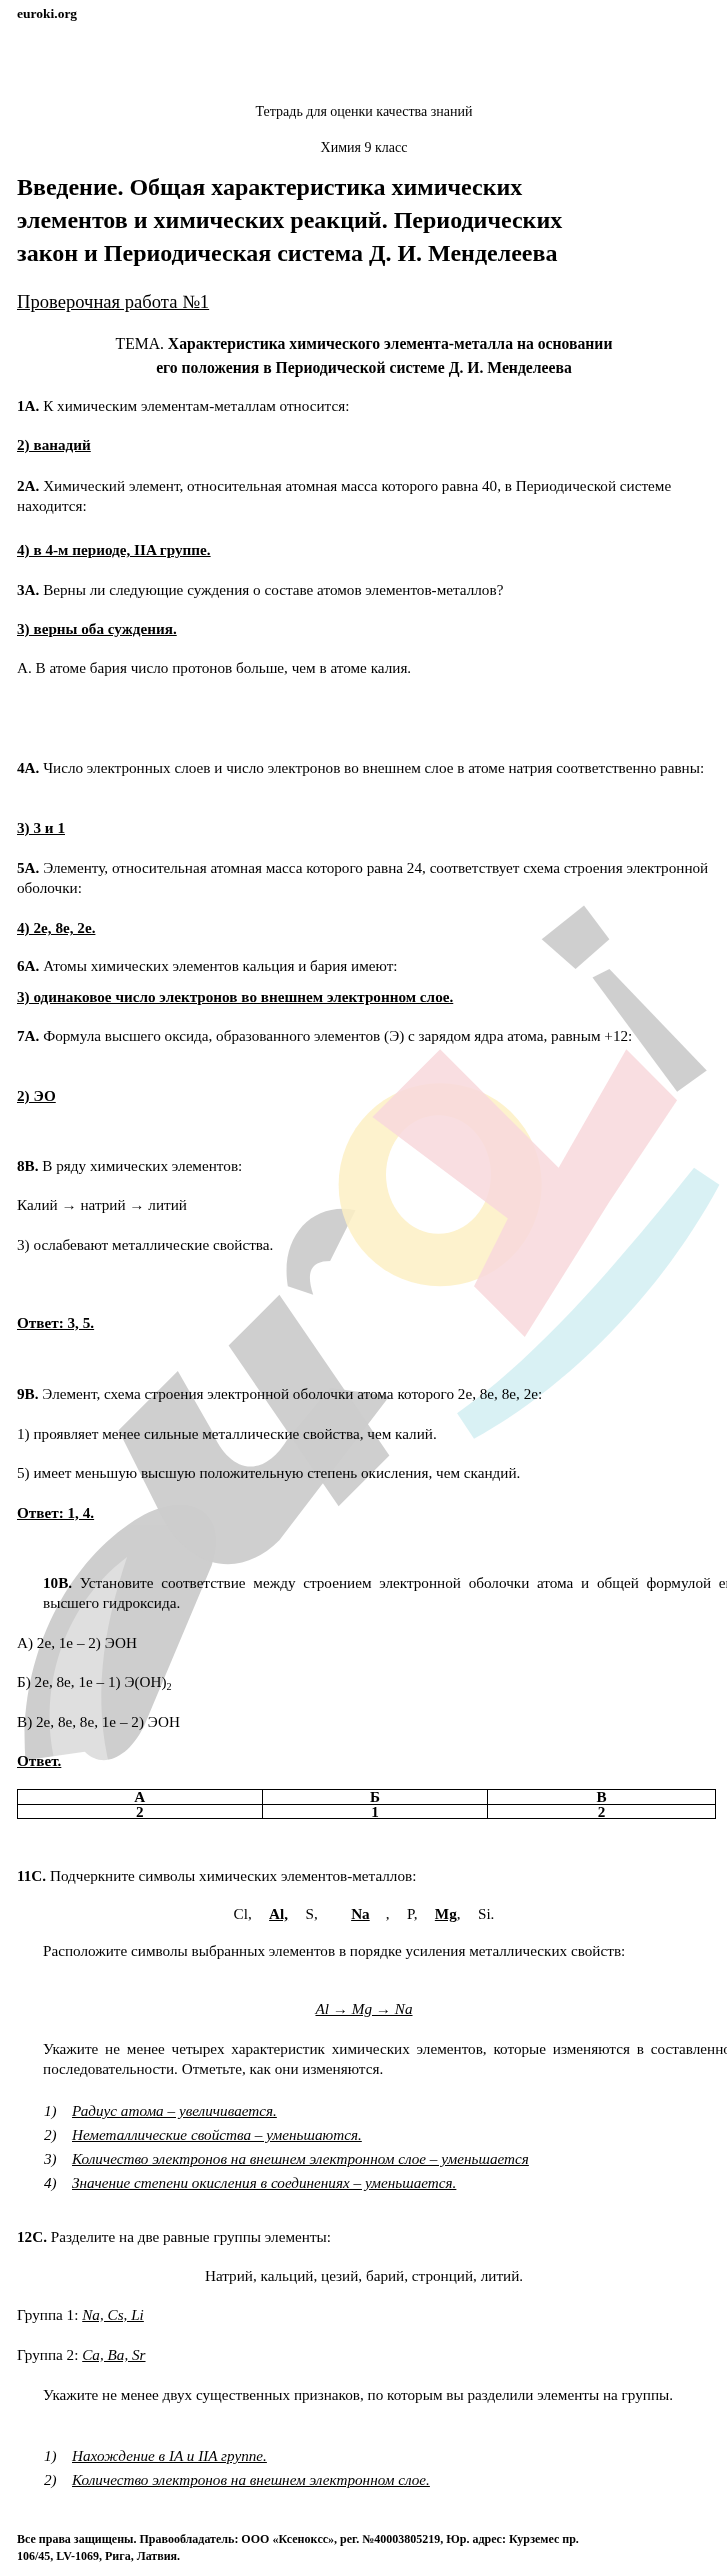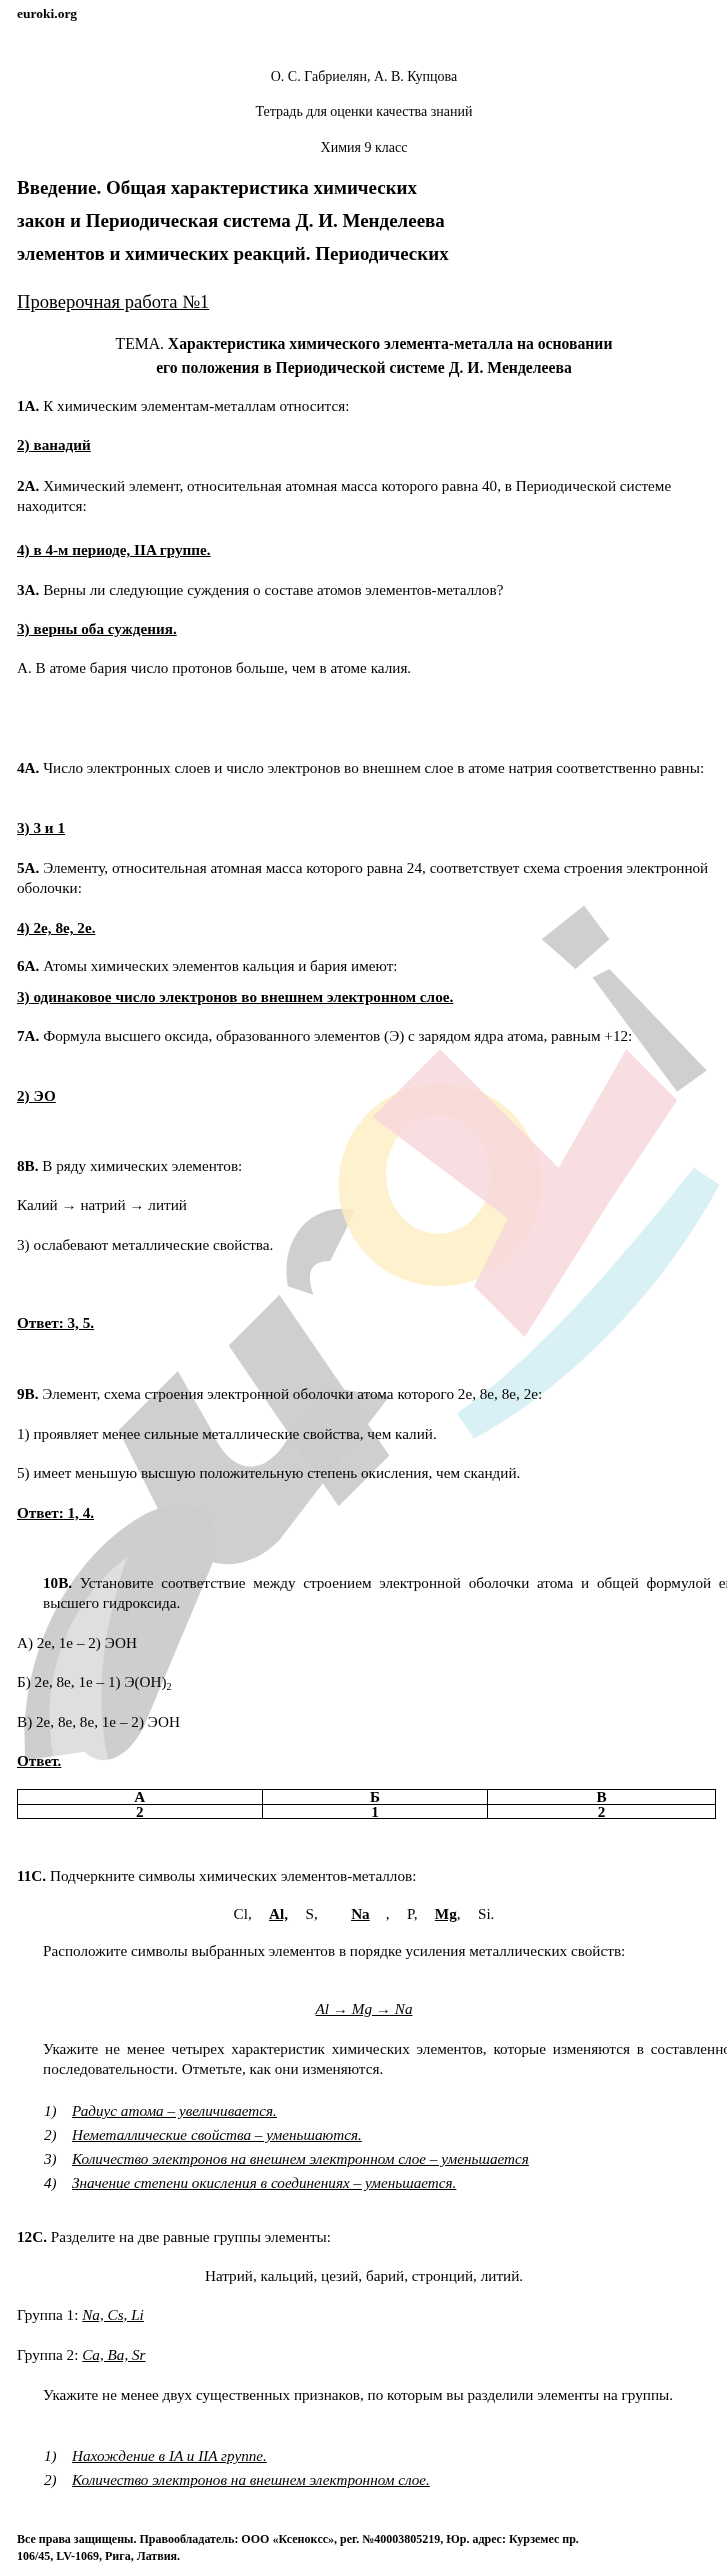--- a/index.html
+++ b/index.html
@@ -12,21 +12,21 @@
       font-family: "Liberation Serif", "DejaVu Serif", serif;
       color: #000000;
       font-size: 15.2px;
       line-height: 1.3;
     }
     .page { position: absolute; left: 0; top: 0; width: 728px; height: 2576px; }
     .abs { position: absolute; }
     .site { left: 17px; top: 5.1px; font-weight: bold; font-size: 13.5px; }
     .center { left: 17px; width: 694px; text-align: center; }
     .meta { font-size: 14px; }
-    .title { left: 17px; width: 694px; font-weight: bold; font-size: 19px; line-height: 33px; }
+    .title { left: 17px; width: 694px; font-weight: bold; font-size: 24px; line-height: 33px; }
     .subtitle { left: 17px; font-size: 18.6px; text-decoration: underline; }
     .tema { font-size: 15.7px; line-height: 24px; }
     .tema b { font-weight: bold; }
     .txt { left: 17px; width: 696px; font-size: 15.2px; line-height: 20.3px; }
     .txt.just { text-align: justify; text-align-last: left; margin-left: 26px; }
     .q b.num { font-weight: bold; }
     .ans { font-weight: bold; text-decoration: underline; }
     .sub { font-size: 10.2px; vertical-align: -2.5px; }
     table.answer {
       position: absolute; left: 17px; top: 1789px; width: 699px;
@@ -76,28 +76,27 @@
     <path d="M 540 1670 C 640 1600 740 1480 820 1380 L 850 1400 C 780 1530 670 1640 560 1700 Z" fill="#d5eff3" opacity="0.9"></path>
 
     <path d="M 700 1155 L 720 1145 L 835 1265 L 800 1290 Z" fill="#cccccc" opacity="0.95"></path>
     <path d="M 640 1110 L 690 1070 L 720 1110 L 680 1145 Z" fill="#cccccc" opacity="0.95"></path>
   </svg>
 
   <div class="content">
 
     <div class="abs site">euroki.org</div>
 
-    <div class="abs center meta" style="top:68px">О. С. Габриелян, А. В. Купцова</div>
     <div class="abs center meta" style="top:103px">Тетрадь для оценки качества знаний</div>
     <div class="abs center meta" style="top:139px">Химия 9 класс</div>
 
     <div class="abs title" style="top:171px">
       <div>Введение. Общая характеристика химических</div>
+      <div>элементов и химических реакций. Периодических</div>
       <div>закон и Периодическая система Д. И. Менделеева</div>
-      <div>элементов и химических реакций. Периодических</div>
     </div>
 
     <div class="abs subtitle" style="top:290px">Проверочная работа №1</div>
 
     <div class="abs center tema" style="top:332px">
       <div><span>ТЕМА.</span> <b>Характеристика химического элемента-металла на основании</b></div>
       <div><b>его положения в Периодической системе Д. И. Менделеева</b></div>
     </div>
 
     <div class="abs txt q" style="top:396px"><b class="num">1А.</b> <span>К химическим элементам-металлам относится:</span></div>

